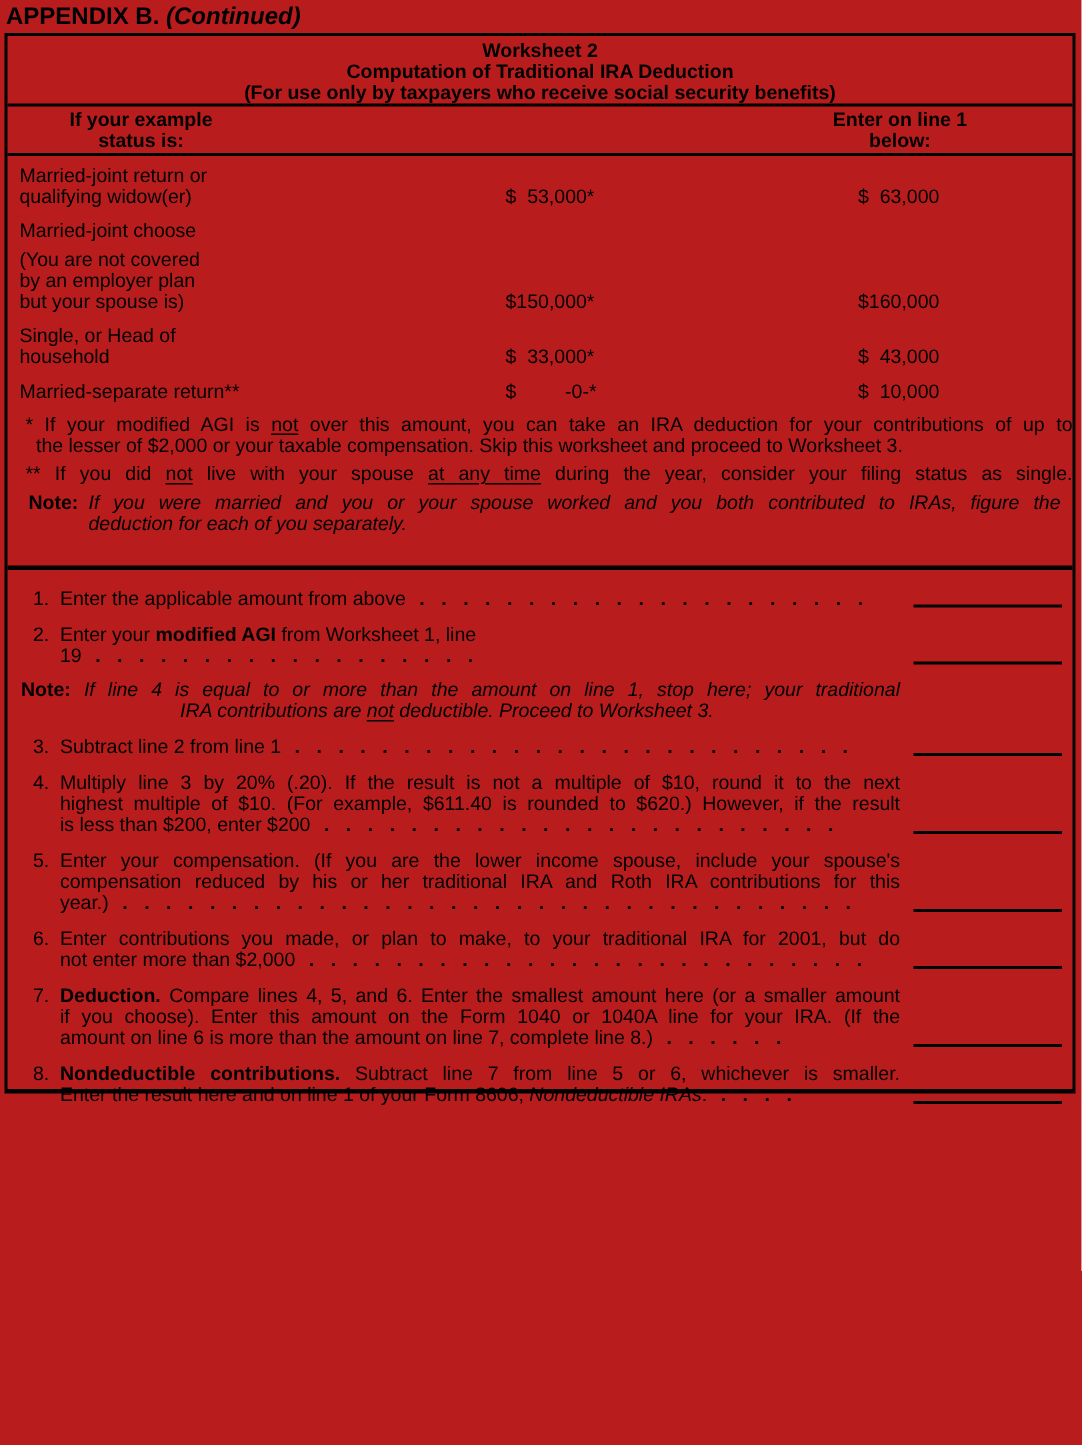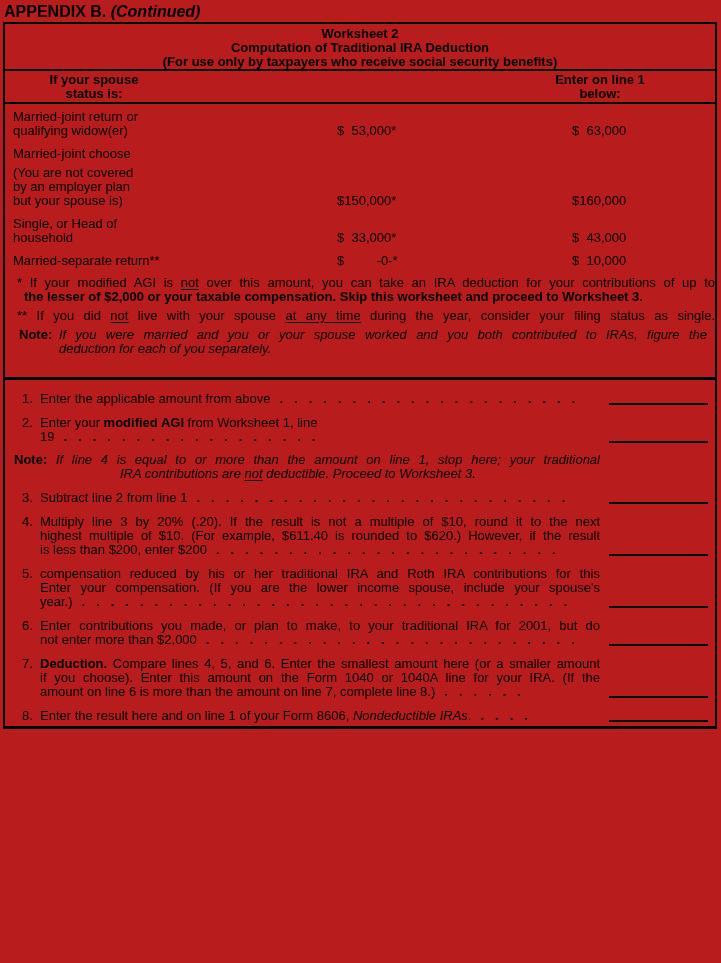--- a/index.html
+++ b/index.html
@@ -31,21 +31,21 @@
   .ch3 { left:490px; width:210px; }
 
   .tbody { padding:6px 8px 10px 8px; }
   .brow { display:grid; grid-template-columns:324px 235px 1fr; align-items:end; margin-bottom:9px; }
   .status { white-space:pre-line; }
   .p2 { margin-top:5px; white-space:pre-line; }
   .amt { white-space:pre; }
 
   .fn { margin:8px 0 0 4px; width:698px; }
   .fn-l1 { text-align:justify; text-align-last:justify; }
-  .fn-l2 { padding-left:7px;font-weight:bold; }
+  .fn-l2 { padding-left:7px; }
   .fn-one { margin:5px 0 0 4px; width:698px; text-align:justify; text-align-last:justify; }
 
   .tnote { display:flex; margin:5px 0 0 6px; }
   .tnote-label { font-weight:bold; width:40px; flex:none; }
   .tnote-text { width:650px; font-style:italic; }
   .tnote-l1 { text-align:justify; text-align-last:justify; }
 
   .lines { border-top:3px solid #000; margin-top:11px; padding-top:6px; }
 
   .item { position:relative; display:flex; margin-top:10px; }
@@ -70,21 +70,21 @@
 
   <div class="sheet">
 
     <div class="ws-title">
       <div>Worksheet 2</div>
       <div>Computation of Traditional IRA Deduction</div>
       <div>(For use only by taxpayers who receive social security benefits)</div>
     </div>
 
     <div class="col-heads">
-      <div class="ch ch1">If your spouse
+      <div class="ch ch1">If your example
 status is:</div>
       <div class="ch ch3">Enter on line 1
 below:</div>
     </div>
 
     <div class="tbody">
 
       <div class="brow">
         <div class="status">Married-joint return or
 qualifying widow(er)</div>
@@ -164,22 +164,22 @@
           <div class="jl">Multiply line 3 by 20% (.20). If the result is not a multiple of $10, round it to the next</div>
           <div class="jl">highest multiple of $10. (For example, $611.40 is rounded to $620.) However, if the result</div>
           <div><span>is less than $200, enter $200</span><span class="dots">........................</span></div>
         </div>
         <div class="ans"></div>
       </div>
 
       <div class="item">
         <div class="inum">5.</div>
         <div class="itxt">
+          <div class="jl">Enter your compensation. (If you are the lower income spouse, include your spouse's</div>
           <div class="jl">compensation reduced by his or her traditional IRA and Roth IRA contributions for this</div>
-          <div class="jl">Enter your compensation. (If you are the lower income spouse, include your spouse's</div>
           <div><span>year.)</span><span class="dots">..................................</span></div>
         </div>
         <div class="ans"></div>
       </div>
 
       <div class="item">
         <div class="inum">6.</div>
         <div class="itxt">
           <div class="jl">Enter contributions you made, or plan to make, to your traditional IRA for 2001, but do</div>
           <div><span>not enter more than $2,000</span><span class="dots">..........................</span></div>
@@ -193,20 +193,21 @@
           <div class="jl"><span class="b">Deduction.</span><span> Compare lines 4, 5, and 6. Enter the smallest amount here (or a smaller amount</span></div>
           <div class="jl">if you choose). Enter this amount on the Form 1040 or 1040A line for your IRA. (If the</div>
           <div><span>amount on line 6 is more than the amount on line 7, complete line 8.)</span><span class="dots">......</span></div>
         </div>
         <div class="ans"></div>
       </div>
 
       <div class="item">
         <div class="inum">8.</div>
         <div class="itxt">
+          <div class="jl"><span class="b">Nondeductible contributions.</span><span> Subtract line 7 from line 5 or 6, whichever is smaller.</span></div>
           <div><span>Enter the result here and on line 1 of your Form 8606, </span><span class="i">Nondeductible IRAs</span><span>.</span><span class="dots">....</span></div>
         </div>
         <div class="ans"></div>
       </div>
 
     </div>
   </div>
 </div>
 
 </body></html>

